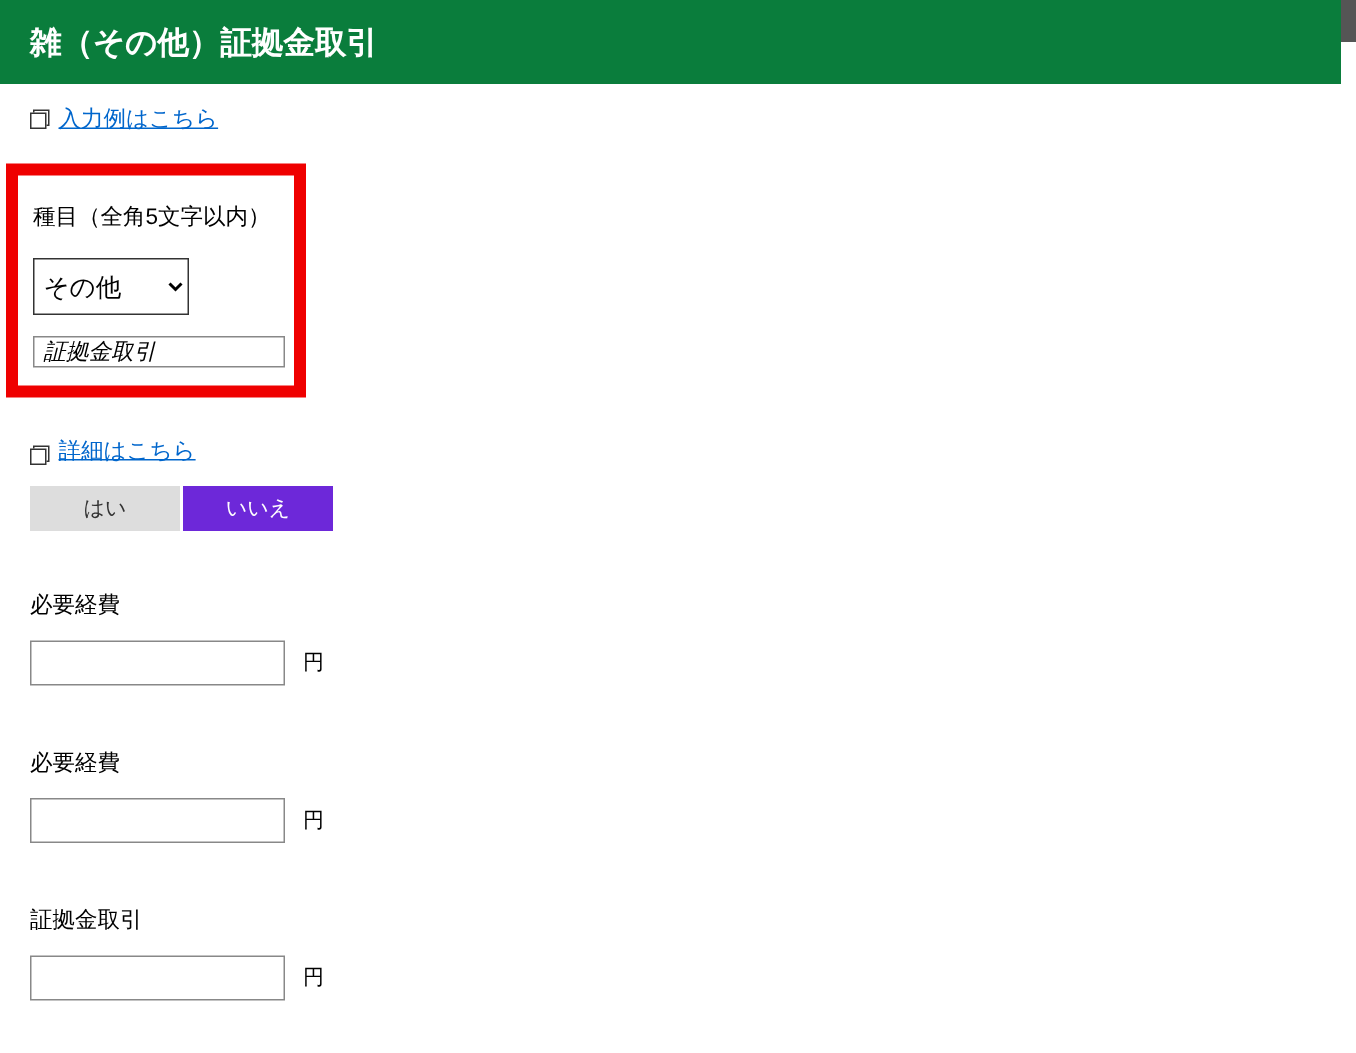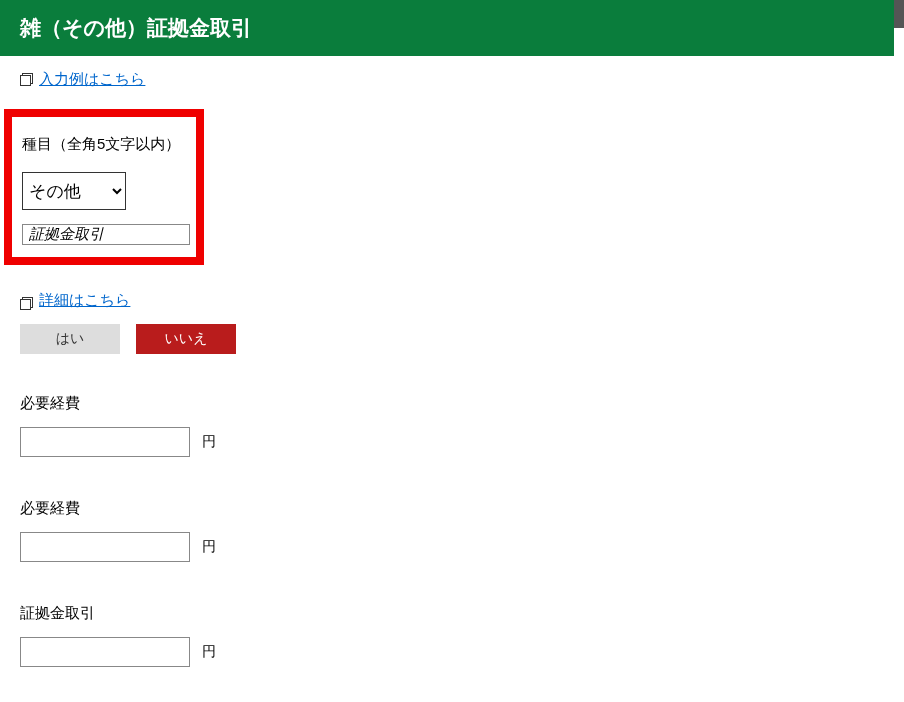--- a/index.html
+++ b/index.html
@@ -98,38 +98,38 @@
       margin-bottom: 6px;
     }
     .detail-link-row {
       display: flex;
       align-items: flex-end;
       gap: 6px;
       margin-bottom: 14px;
     }
     .button-group {
       display: flex;
-      gap: 16px;
+      gap: 2px;
     }
     .toggle-btn {
       width: 100px;
       height: 30px;
       display: flex;
       align-items: center;
       justify-content: center;
       font-size: 14px;
       border: none;
       cursor: pointer;
     }
     .toggle-btn.inactive {
       background: #ddd;
       color: #333;
     }
     .toggle-btn.active {
-      background: #b91c1c;
+      background: #6d28d9;
       color: #fff;
     }
     .amount-section {
       margin-bottom: 42px;
     }
     .amount-label {
       font-size: 15px;
       margin-bottom: 14px;
     }
     .amount-row {

